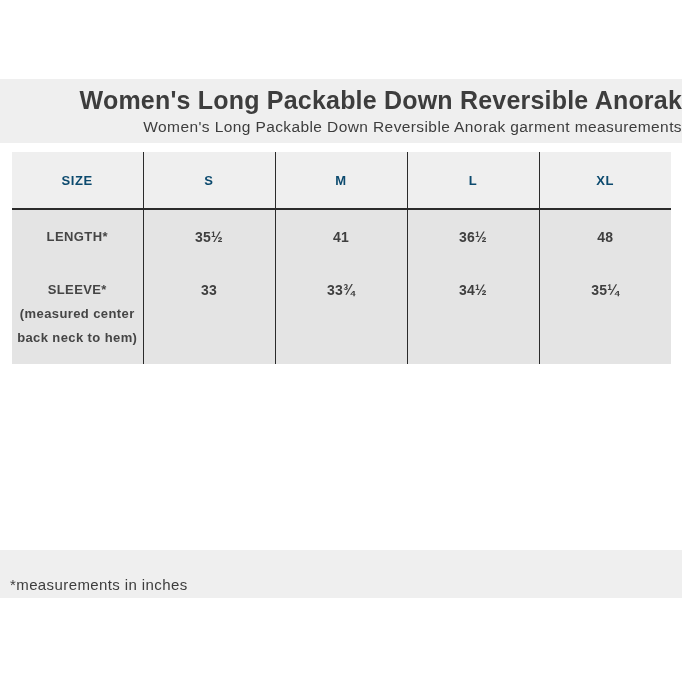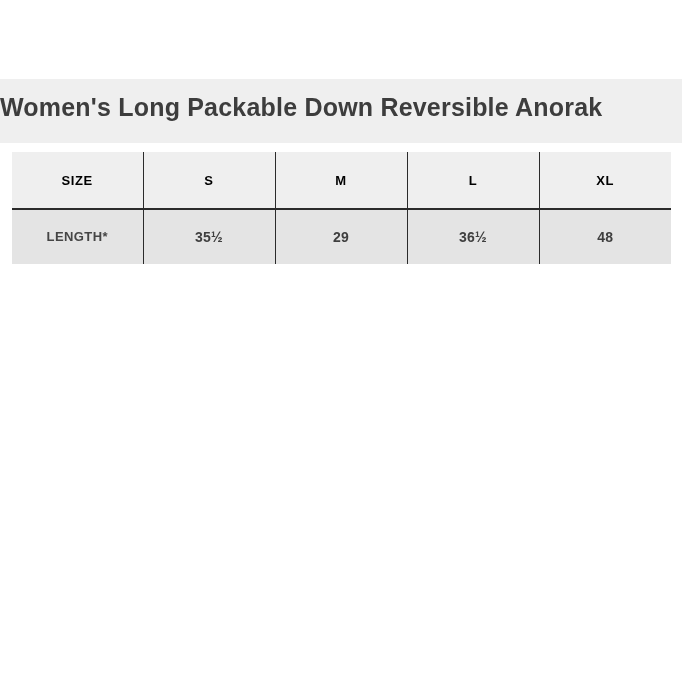--- a/index.html
+++ b/index.html
@@ -17,23 +17,23 @@
     color: var(--text, #3d3d3d);
   }
   
   .title-band {
     position: absolute;
     top: 79px;
     left: 0;
     width: 682px;
     height: 64px;
     background: var(--band, #efefef);
-    text-align: left;
+    text-align: right;
     box-sizing: border-box;
-    padding-top: 14px;
+    padding-top: 7px;
   }
   .title {
     font-size: 25px;
     font-weight: 600;
     letter-spacing: 0.2px;
     line-height: 28px;
     color: var(--text, #3d3d3d);
   }
   .subtitle {
     margin-top: 3px;
@@ -64,21 +64,21 @@
     box-sizing: border-box;
   }
   .size-table th:last-child, .size-table td:last-child { border-right: none; }
   .size-table thead th {
     height: 57px;
     background: var(--band, #efefef);
     border-bottom: 2px solid var(--line, #2b2b2b);
     font-size: 13px;
     font-weight: 700;
     letter-spacing: 0.6px;
-    color: #000000;
+    color: #0c4a6e;
   }
   .size-table tbody tr.shade-dark  td { background: var(--row_dark, #e4e4e4); }
   .size-table tbody tr.shade-light td { background: var(--band, #efefef); }
   .row-length   { height: 55px; padding-left: 31px; }
   .row-bust     { height: 54px; }
   .row-shoulder { height: 77px; }
   .row-hips     { height: 55px; }
   .row-sleeve   { height: 100px; }
   td.lbl {
     font-size: 13px;
@@ -118,20 +118,21 @@
     color: var(--text, #3d3d3d);
   }
 </style>
 </head>
 <body>
 
 <div class="canvas">
 
   <div class="title-band">
     <div class="title">Women's Long Packable Down Reversible Anorak</div>
+    <div class="subtitle">Women's Long Packable Down Reversible Anorak garment measurements</div>
   </div>
 
   <div class="table-wrap">
     <table class="size-table">
       <colgroup>
         <col class="c-label">
           <col class="c-val">
           <col class="c-val">
           <col class="c-val">
           <col class="c-val">
@@ -142,22 +143,34 @@
           <th>S</th>
           <th>M</th>
           <th>L</th>
           <th>XL</th>
         </tr>
       </thead>
       <tbody>
         <tr class="row-length shade-dark">
           <td class="lbl">LENGTH*</td>
           <td class="val">35½</td>
-          <td class="val">29</td>
+          <td class="val">41</td>
           <td class="val">36½</td>
           <td class="val">48</td>
+        </tr>
+        <tr class="row-sleeve shade-dark multiline">
+          <td class="lbl">SLEEVE*
+(measured center
+back neck to hem)</td>
+          <td class="val">33</td>
+          <td class="val">33¾</td>
+          <td class="val">34½</td>
+          <td class="val">35¼</td>
         </tr>
       </tbody>
     </table>
   </div>
 
+  <div class="footnote-band">
+    <span class="footnote-text">*measurements in inches</span>
+  </div>
 
 </div>
 
 </body></html>

